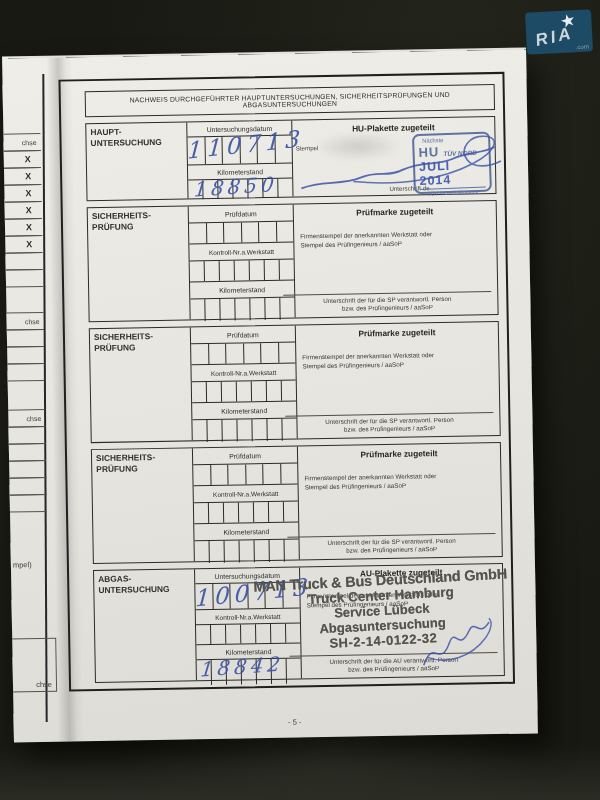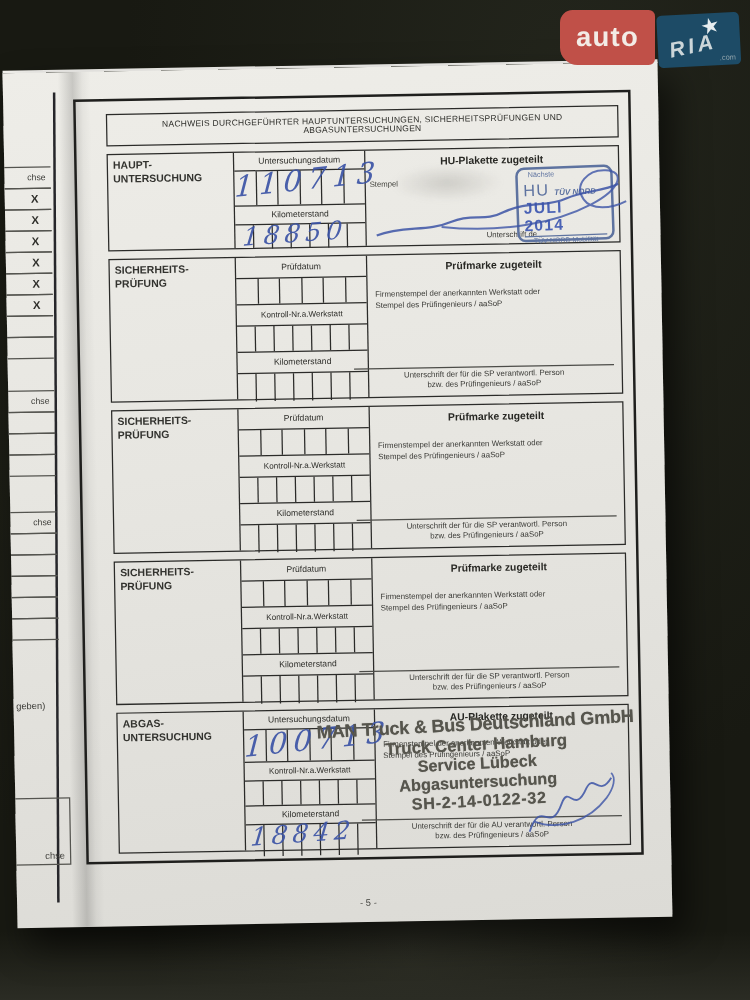--- a/index.html
+++ b/index.html
@@ -80,21 +80,21 @@
     position:absolute;white-space:nowrap;opacity:.92;}
   .hand.date{font-size:23px;letter-spacing:5px;transform:rotate(-5deg) skewX(-10deg);}
   .hand.km{font-size:20px;letter-spacing:4px;transform:rotate(-3deg) skewX(-10deg);}
 
   
   .tuv{position:absolute;right:4px;top:15px;width:78px;height:60px;
     border:2px solid var(--tuv_blue);border-radius:7px;color:var(--tuv_blue);
     transform:rotate(-1deg);padding:2px 4px;box-sizing:border-box;z-index:2;}
   .tuv .naechste{font-size:5.8px;margin-left:4px;}
   .tuv .hu-row{display:flex;align-items:baseline;gap:4px;margin-top:1px;}
-  .tuv .hu-big{font-size:13px;font-weight:normal;letter-spacing:1px;}
+  .tuv .hu-big{font-size:13px;font-weight:bold;letter-spacing:1px;}
   .tuv .brand{font-size:6.4px;font-weight:bold;font-style:italic;}
   .tuv .date-row{font-size:12.5px;font-weight:bold;color:var(--tuv_date_blue);
     letter-spacing:1px;border-bottom:1px solid var(--tuv_blue);padding-bottom:1px;}
   .tuv .foot{font-size:5.6px;margin-top:1px;text-align:center;}
   .stempel-lbl{position:absolute;left:3px;top:24px;font-size:6.2px;color:#45453f;}
   .unterschrift-frag{position:absolute;left:96px;bottom:3px;font-size:6.2px;color:#3a3a36;}
 
   .sig-svg{position:absolute;z-index:3;pointer-events:none;}
 
   
@@ -113,23 +113,20 @@
   .smudge{position:absolute;background:radial-gradient(ellipse, rgba(120,118,112,.25), rgba(0,0,0,0) 70%);
     filter:blur(2px);}
 </style>
 </head>
 <body>
 
 <div class="scene">
   <div class="floor"></div>
 
   <div class="wm">
-    <div class="wm-auto">
-      <span>auto</span>
-    </div>
     <div class="wm-ria">
       <span class="wm-star">★</span>
       <span class="wm-ria-txt">RIA</span>
       <span class="wm-com">.com</span>
     </div>
   </div>
 
   <div class="paper">
     <div class="spine"></div>
 
@@ -153,21 +150,21 @@
         <div class="lp-cell"></div>
       </div>
       <div class="lp-frag" style="top:352px;">
         <div class="lp-cell hdr">chse</div>
         <div class="lp-cell"></div>
         <div class="lp-cell"></div>
         <div class="lp-cell"></div>
         <div class="lp-cell"></div>
         <div class="lp-cell"></div>
       </div>
-      <div class="lp-text" style="top:502px;">geben)</div>
+      <div class="lp-text" style="top:502px;">mpel)</div>
       <div class="lp-stamp">
         <span>chse</span>
       </div>
     </div>
 
     <div class="table-outer">
 
       <div class="hdr-box">
         <span>NACHWEIS DURCHGEFÜHRTER HAUPTUNTERSUCHUNGEN, SICHERHEITSPRÜFUNGEN UND ABGASUNTERSUCHUNGEN</span>
       </div>

